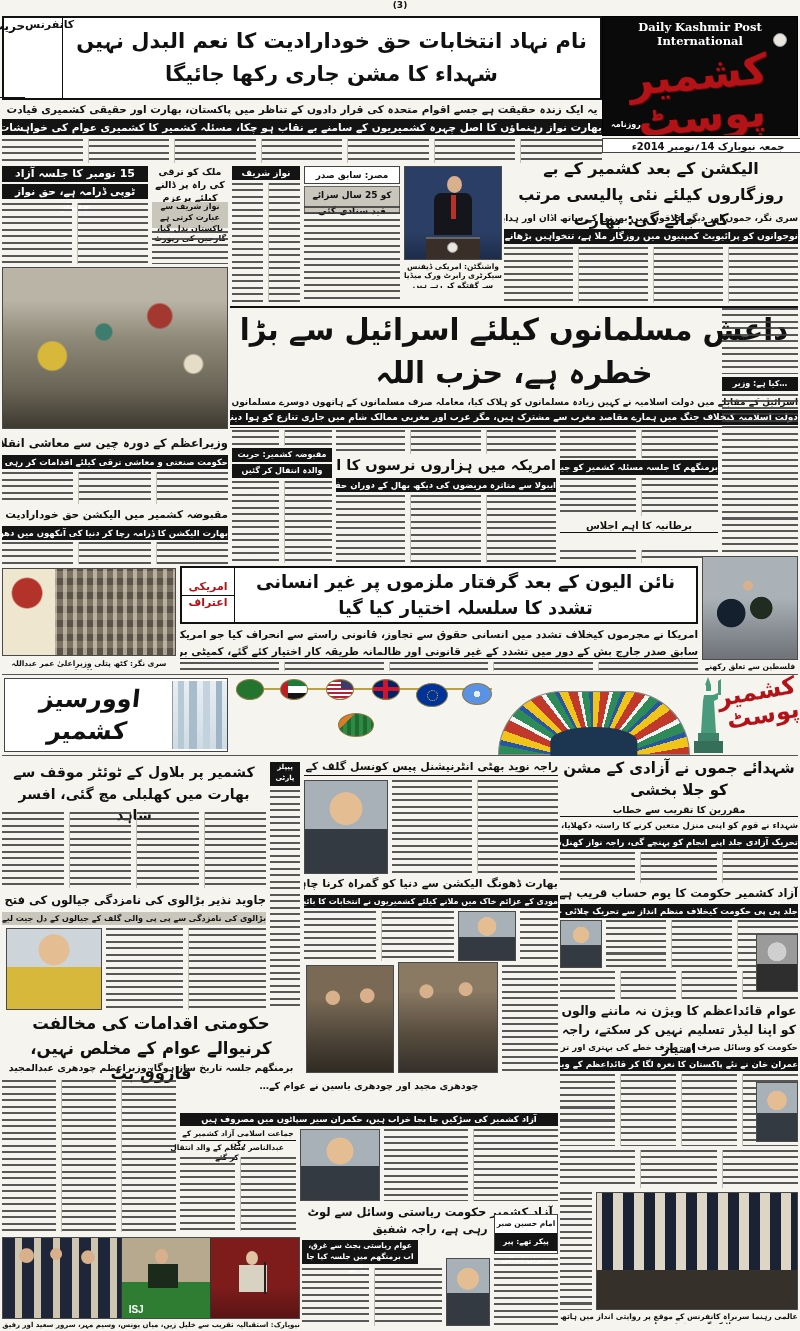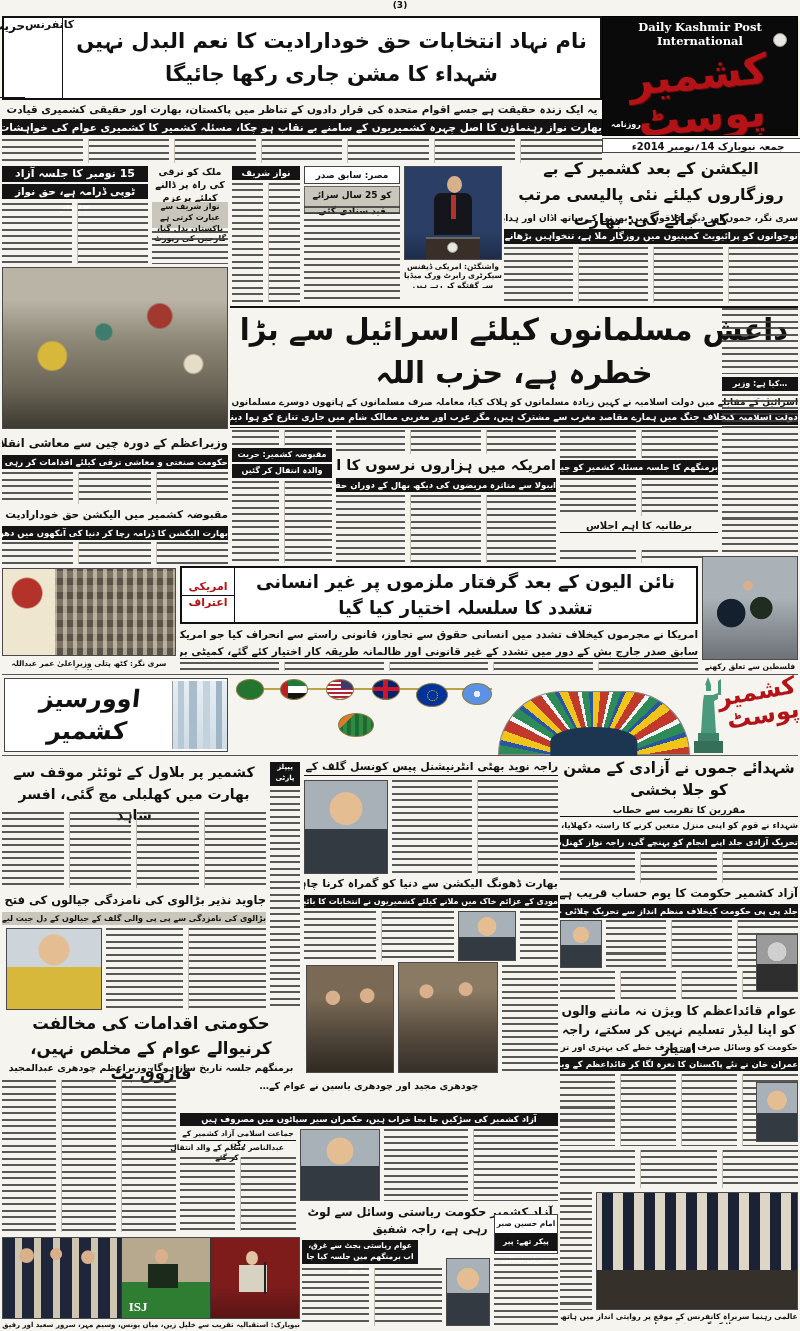--- a/index.html
+++ b/index.html
@@ -396,21 +396,21 @@
 
   <div class="abs ph" style="left:2px;top:1237px;width:298px;height:82px;display:flex;direction:ltr;">
     <div style="flex:4;background:
          radial-gradient(circle at 20% 22%, #d9b08c 0 6%, transparent 7%),
          radial-gradient(circle at 45% 20%, #d9b08c 0 6%, transparent 7%),
          radial-gradient(circle at 72% 24%, #d9b08c 0 6%, transparent 7%),
          repeating-linear-gradient(90deg,#20263a 0 12px,#cfc6b2 12px 19px);"></div>
     <div style="flex:3;position:relative;background:linear-gradient(180deg,#b6a98e 0 55%,#2e7d32 55%);border-left:1px solid #333;">
       <div class="abs" style="left:38%;top:14%;width:13px;height:15px;background:#d9b08c;border-radius:50%;"></div>
       <div class="abs" style="left:30%;top:32%;width:34%;height:30%;background:#1c2a1c;"></div>
-      <div class="abs" style="left:8%;bottom:4%;color:#fff;font-weight:bold;font-size:13px;font-family:Liberation Serif, serif;">ISJ</div>
+      <div class="abs" style="left:8%;bottom:4%;color:#fff;font-weight:bold;font-size:10px;font-family:Liberation Sans, sans-serif;">ISJ</div>
     </div>
     <div style="flex:3;position:relative;background:linear-gradient(180deg,#7e1c1c 0 60%,#5a1414);border-left:1px solid #333;">
       <div class="abs" style="left:40%;top:16%;width:12px;height:14px;background:#e0c3a0;border-radius:50%;"></div>
       <div class="abs" style="left:32%;top:34%;width:32%;height:34%;background:#d8d2c2;"></div>
       <div class="abs" style="left:60%;top:30%;width:2px;height:40%;background:#222;"></div>
     </div>
   </div>
   <div class="abs cap" style="left:2px;top:1321px;width:298px;height:9px;font-size:7px;white-space:nowrap;overflow:hidden;">نیویارک: استقبالیہ تقریب سے خلیل زیں، میاں یونس، وسیم مہر، سرور سعید اور رفیق شیخ خطاب کر رہے ہیں</div>
 
   <div class="abs cols" style="left:560px;top:1150px;width:238px;height:38px;">

